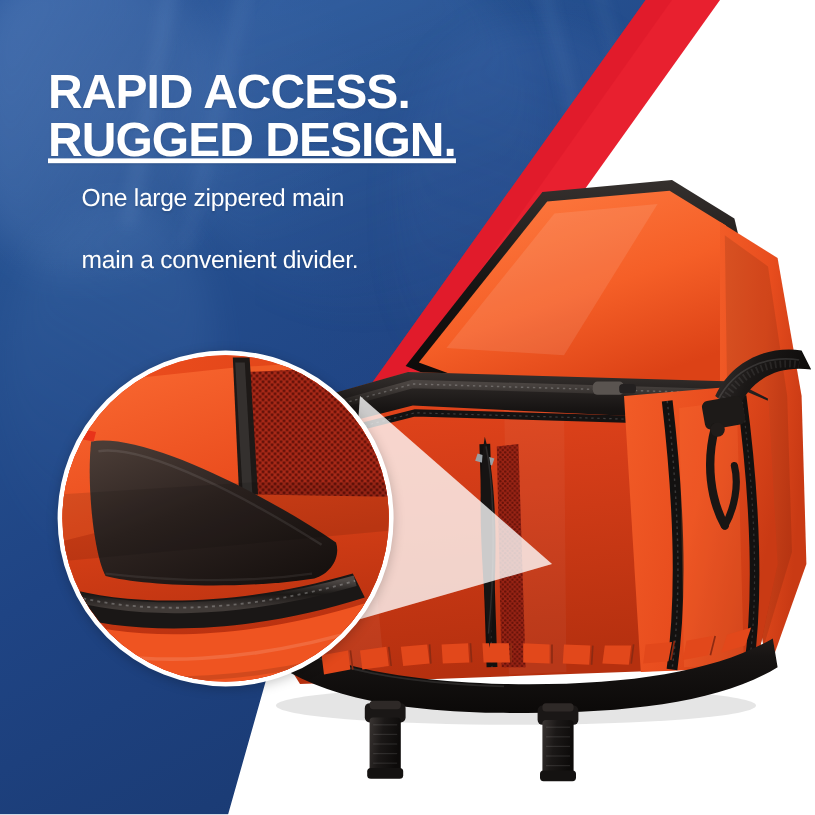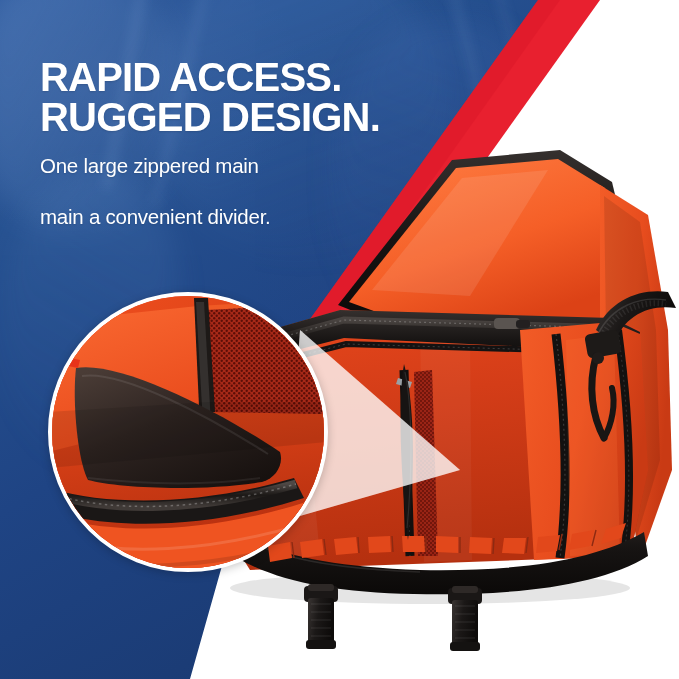--- a/index.html
+++ b/index.html
@@ -55,29 +55,30 @@
   .headline{
     color:#ffffff;
     font-size:40px;
     line-height:0.99;
     font-weight:bold;
     letter-spacing:-0.8px;
     margin:0;
     font-family:"Liberation Sans","DejaVu Sans",sans-serif;
     text-shadow:0 1px 2px rgba(0,0,0,.13);
   }
-  .headline .l2{display:block;}
+  .headline .l2{display:block;text-decoration:underline;}
   .sub{
     margin-top:16px;
     color:#ffffff;
     font-size:20.5px;
     line-height:1.24;
     letter-spacing:-0.25px;
     font-family:"Liberation Sans","DejaVu Sans",sans-serif;
     text-shadow:0 1px 2px rgba(0,0,0,.13);
+    margin-left:28px;
   }
   .sub b{font-weight:normal;}
 
   
   .bag-wrap{position:absolute;left:0;top:0;width:679px;height:679px;}
 
   
   .mag-cone{position:absolute;left:0;top:0;width:679px;height:679px;pointer-events:none;}
   .mag-circle{
     position:absolute;

